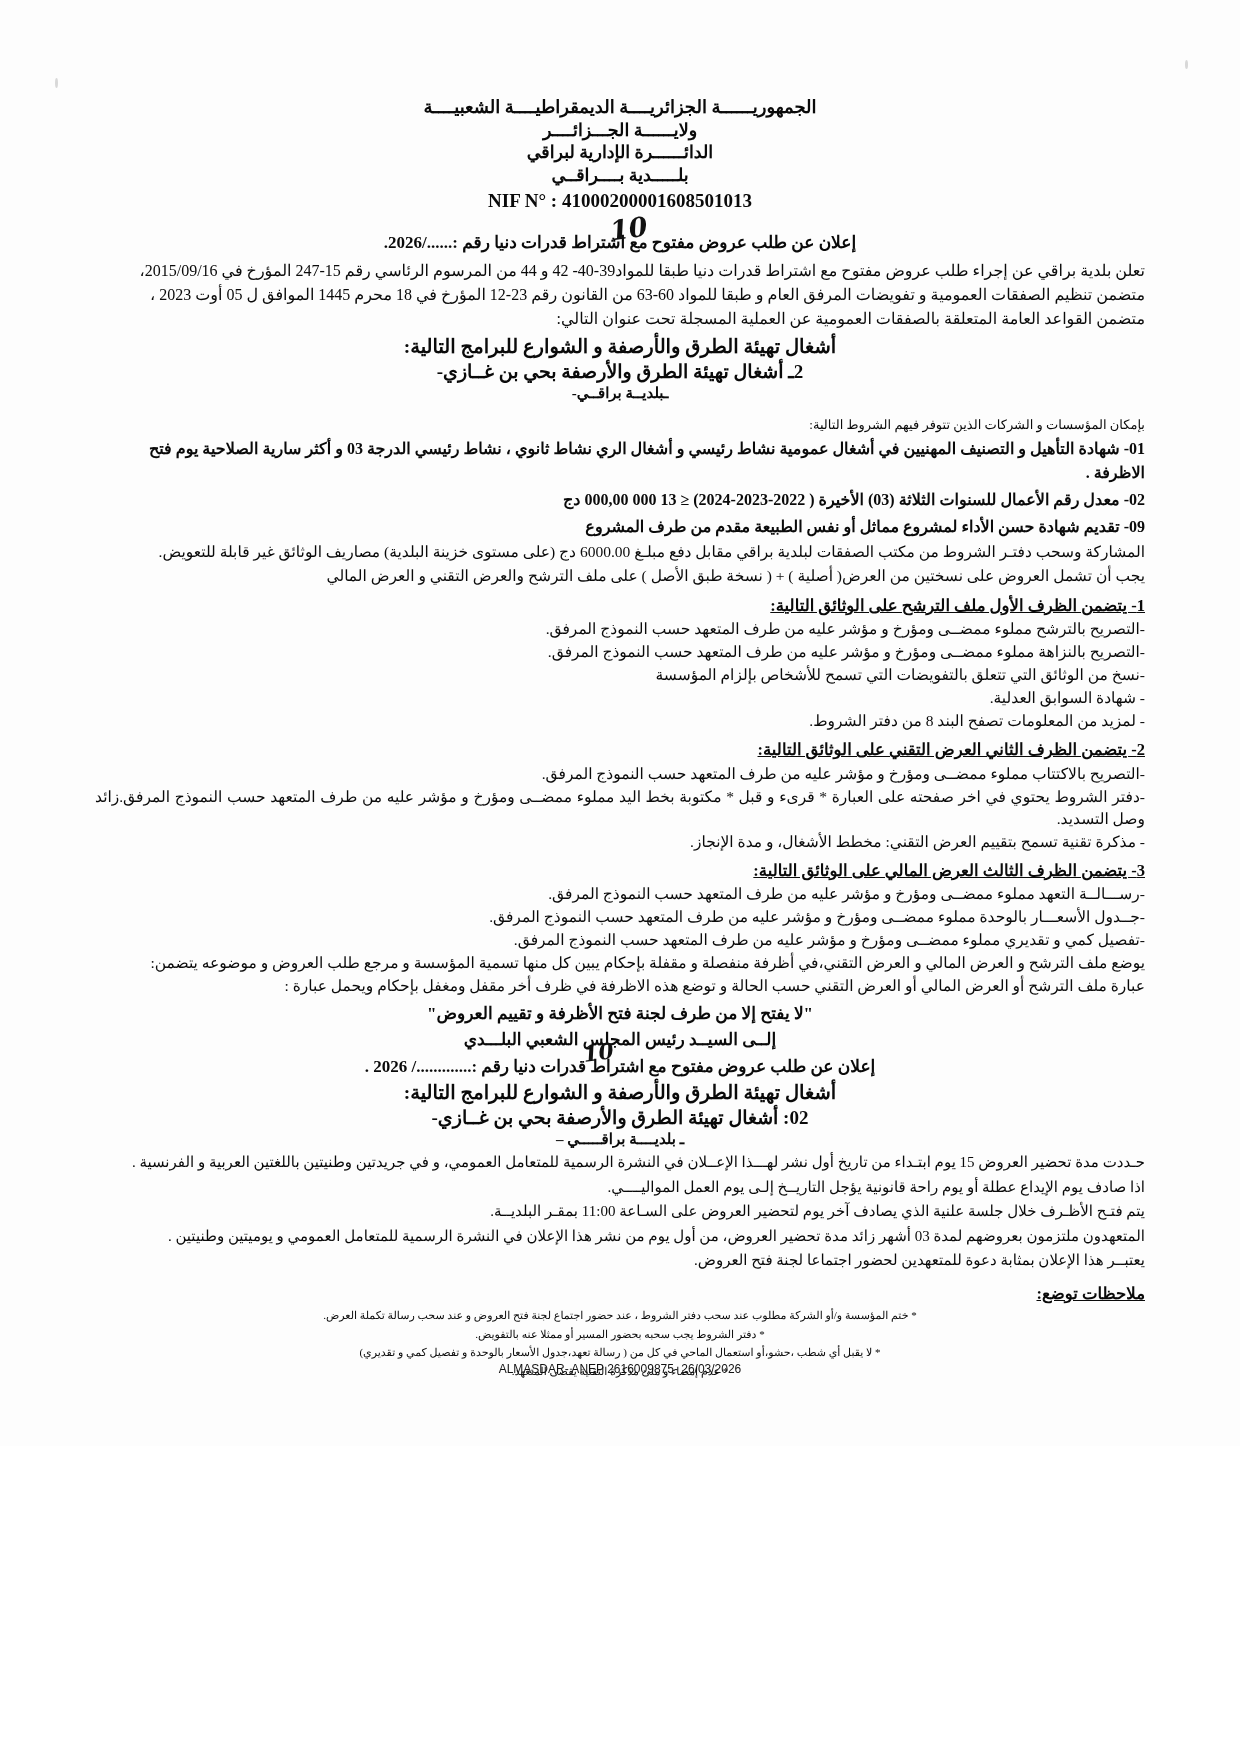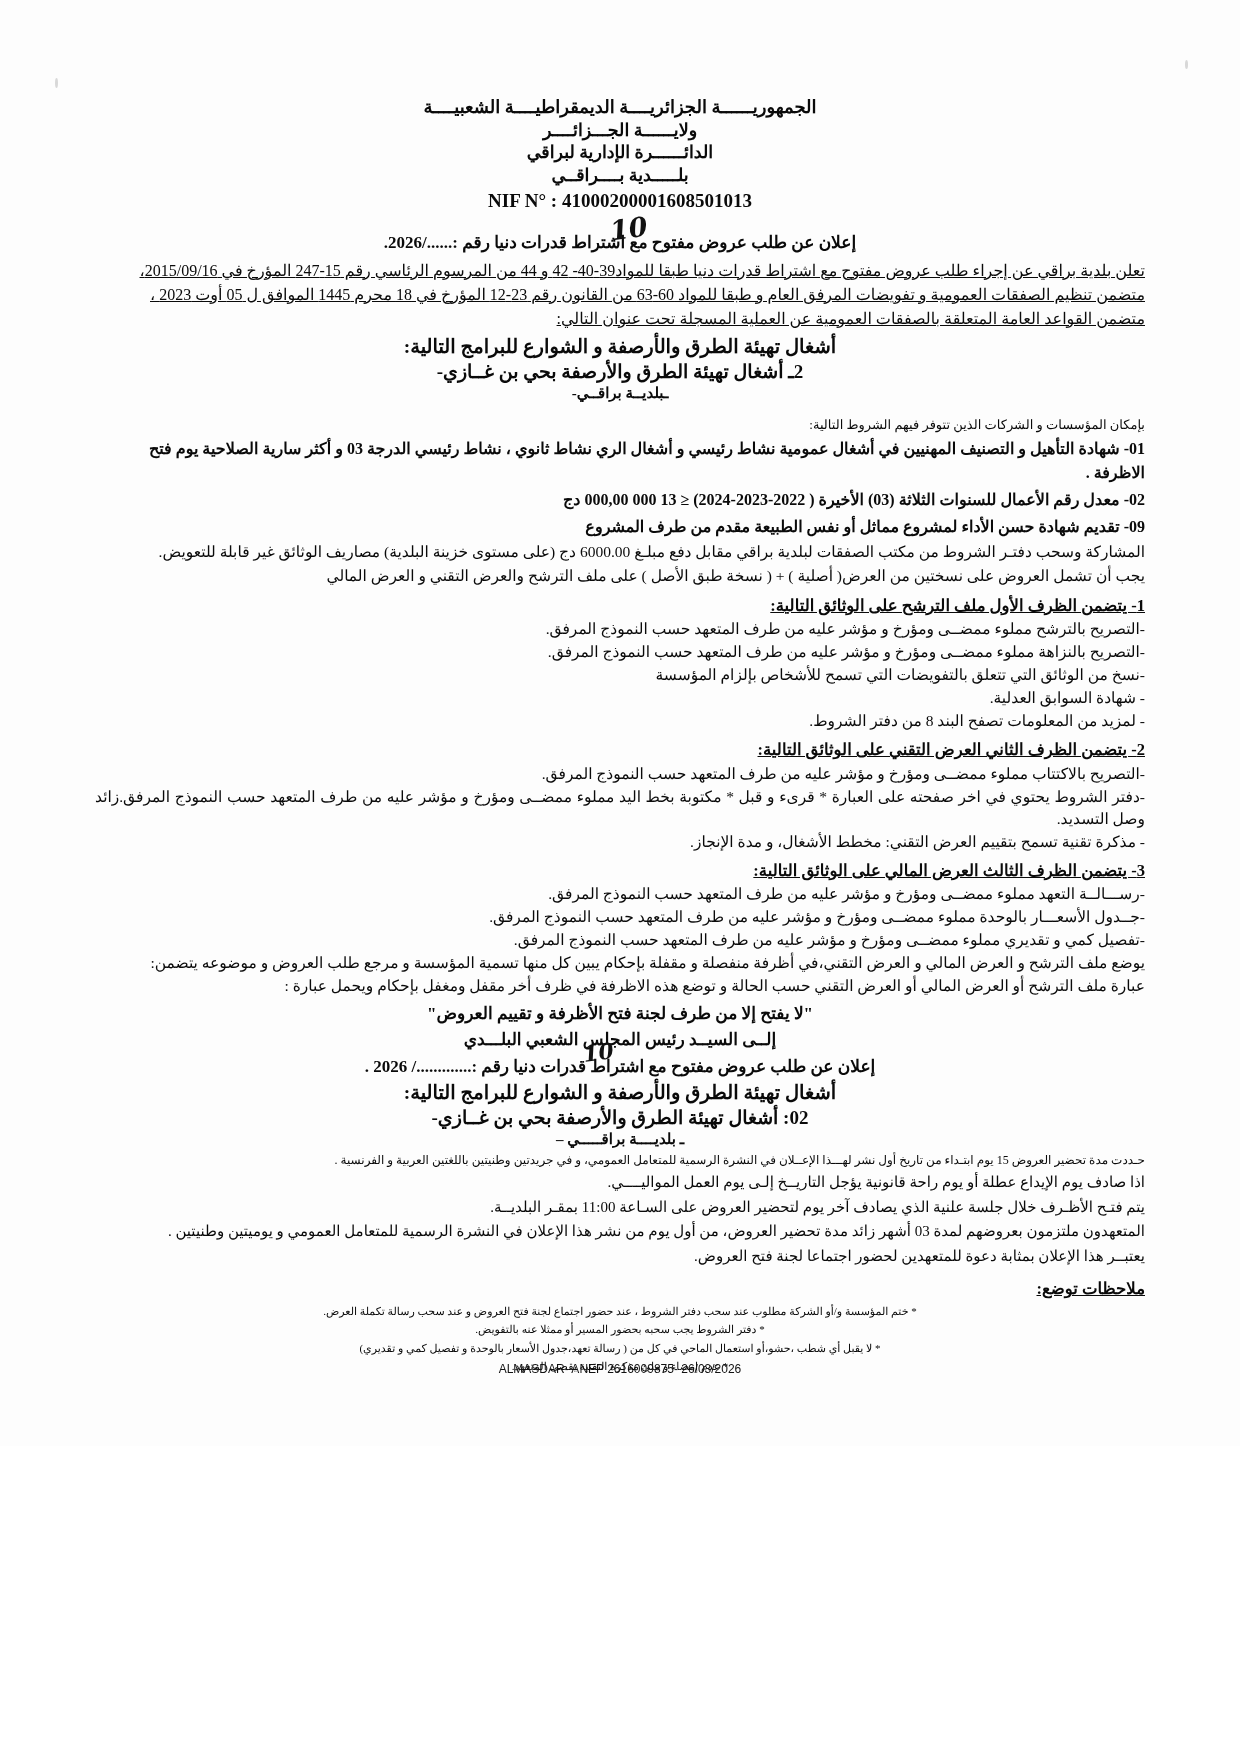--- a/index.html
+++ b/index.html
@@ -73,21 +73,21 @@
   }
   .hw1 { top: -19px; left: 49%; }
   .hw2 { top: -17px; left: 46.5%; font-size: 22px; }
 
   .body-par {
     margin-top: 6px;
     font-size: 16px;
     line-height: 1.5;
     text-align: justify;
   }
-  .body-par .l { display: block; text-decoration: underline; }
+  .body-par .l { display: block; }
 
   .proj-head {
     text-align: center;
     font-weight: bold;
     font-size: 19.5px;
     margin-top: 4px;
     letter-spacing: .3px;
   }
   .proj-item {
     text-align: center;
@@ -143,21 +143,21 @@
     margin-top: 5px;
   }
   .to-line {
     text-align: center;
     font-weight: bold;
     font-size: 17px;
     margin-top: 2px;
   }
 
   .small {
-    font-size: 12px;
+    font-size: 15px;
     line-height: 1.5;
     text-align: justify;
     margin-top: 3px;
   }
   .mid {
     font-size: 15px;
     line-height: 1.5;
     text-align: justify;
     margin-top: 2px;
   }

